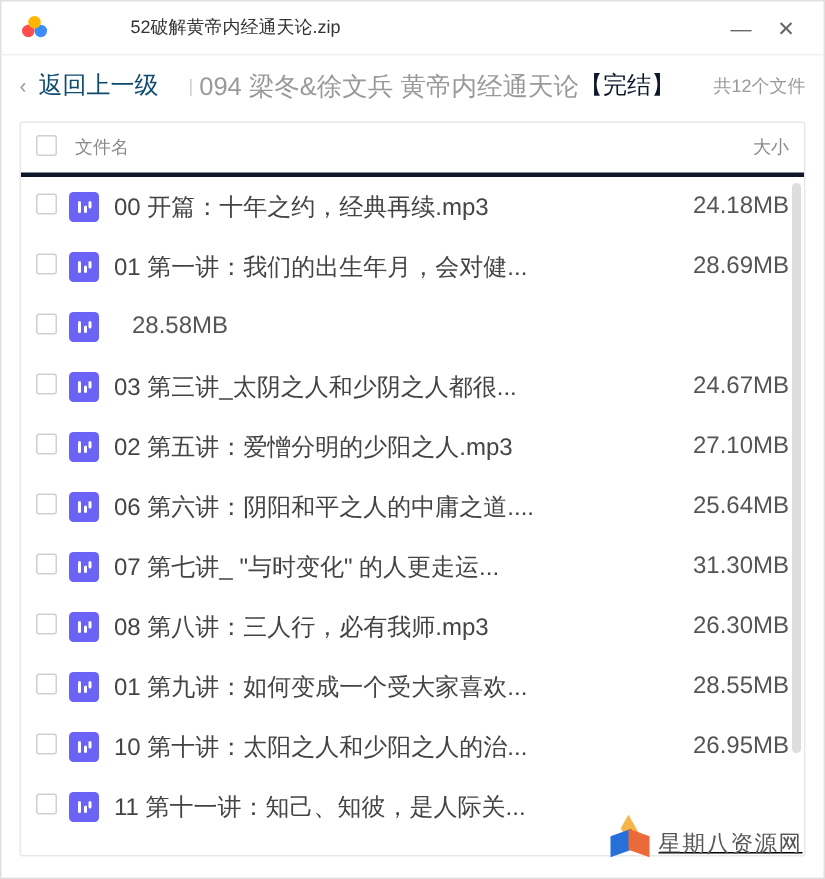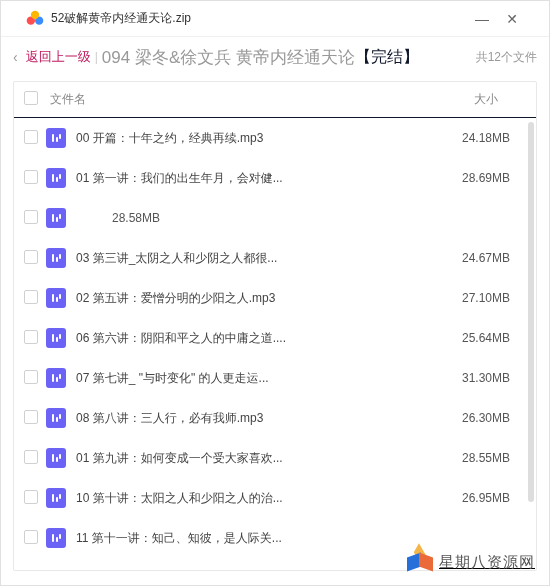--- a/index.html
+++ b/index.html
@@ -1,49 +1,49 @@
 <!DOCTYPE html>
 <html><head>
 <meta charset="utf-8">
 <style>
 * { margin: 0; padding: 0; box-sizing: border-box; font-family: "Microsoft YaHei", "PingFang SC", sans-serif; }
 body { background: #fff; width: 550px; height: 586px; overflow: hidden; position: relative; border: 1px solid #e0e0e0; }
 
-.titlebar { height: 36px; display: flex; align-items: center; padding: 0 24px; border-bottom: 1px solid #f0f0f0; }
+.titlebar { height: 36px; display: flex; align-items: center; padding: 0 12px; border-bottom: 1px solid #f0f0f0; gap: 48px; }
 .app-logo { width: 20px; height: 20px; margin-right: 6px; position: relative; }
 .app-logo svg { width: 20px; height: 20px; }
 .title-text { font-size: 12px; color: #333; flex: 1; }
 .win-btns { display: flex; gap: 16px; padding-right: 6px; }
 .win-btn { width: 14px; height: 14px; cursor: pointer; display:flex; align-items:center; justify-content:center; color:#666; font-size:14px; }
 
 .navbar { height: 40px; display: flex; align-items: center; padding: 0 12px; }
 .nav-back { color: #999; margin-right: 8px; font-size: 14px; }
-.nav-up { color: #be185d; font-size: 13px; margin-right: 0; }
+.nav-up { color: #0c4a6e; font-size: 16px; margin-right: 16px; }
 .nav-sep { color: #ccc; font-size: 12px; margin: 0 4px; }
 .nav-path { color: #999; font-size: 17px; }
 .nav-path-end { color: #0f172a; font-size: 16px; }
 .nav-count { color: #999; font-size: 12px; margin-left: auto; text-align: center; }
 
 .list-container { border: 1px solid #e8e8e8; margin: 4px 12px 12px 12px; border-radius: 2px; height: 490px; overflow: hidden; position: relative; }
-.list-header { height: 36px; display: flex; align-items: center; padding: 0 10px; border-bottom: 1px solid #0f172a; color: #888; font-size: 12px; }
+.list-header { height: 36px; display: flex; align-items: center; padding: 0 10px; border-bottom: 3px solid #0f172a; color: #888; font-size: 12px; }
 .hdr-check { width: 22px; }
 .hdr-name { flex: 1; padding-left: 4px; }
-.hdr-size { width: 80px; text-align: center; }
+.hdr-size { width: 80px; text-align: right; }
 
 .chk { width: 14px; height: 14px; border: 1px solid #d0d0d0; border-radius: 2px; display: inline-block; background:#fff; }
 
 .rows { overflow-y: hidden; height: 452px; }
-.row { height: 40px; display: flex; align-items: center; padding: 0 10px; font-size: 12px; }
+.row { height: 40px; display: flex; align-items: center; padding: 0 10px; font-size: 16px; }
 .row .chk-wrap { width: 22px; }
 .row .icon-wrap { width: 26px; display:flex; align-items:center; }
 .file-icon { width: 20px; height: 20px; background: #6b63f5; border-radius: 3px; display:flex; align-items:center; justify-content:center; position:relative; }
 .file-icon::before { content:""; width:2px; height:8px; background:#fff; border-radius:1px; position:absolute; left:6px; top:6px; }
 .file-icon::after { content:""; width:2px; height:5px; background:#fff; border-radius:1px; position:absolute; left:10px; top:9px; box-shadow: 3px -3px 0 #fff; }
 .row .name { flex: 1; color: #444; padding-left: 4px; white-space: nowrap; overflow: hidden; text-overflow: ellipsis; }
-.row .size { width: 80px; color: #555; text-align: center; margin-left: 24px; }
+.row .size { width: 80px; color: #555; text-align: right; }
 
 .scrollbar { position:absolute; right:2px; top:40px; width:6px; height:440px; }
 .scroll-thumb { width:6px; height:380px; background:#ddd; border-radius:3px; }
 
 .watermark { position: absolute; right: 14px; bottom: 10px; display: flex; align-items: center; gap: 6px; text-decoration: underline; }
 .wm-icon { width: 26px; height: 26px; position:relative; }
 .wm-cube1 { position:absolute; width:14px; height:14px; background:#2770d9; transform: skewY(-20deg); left:0; top:6px;}
 .wm-cube2 { position:absolute; width:14px; height:14px; background:#eb6a3a; transform: skewY(20deg); left:12px; top:6px;}
 .wm-cube3 { position:absolute; width:14px; height:10px; background:#f5b547; transform: rotate(45deg) skew(15deg,15deg); left:6px; top:0;}
 .wm-text { font-size: 15px; color: #555; font-weight: 500; letter-spacing: 1px; }

